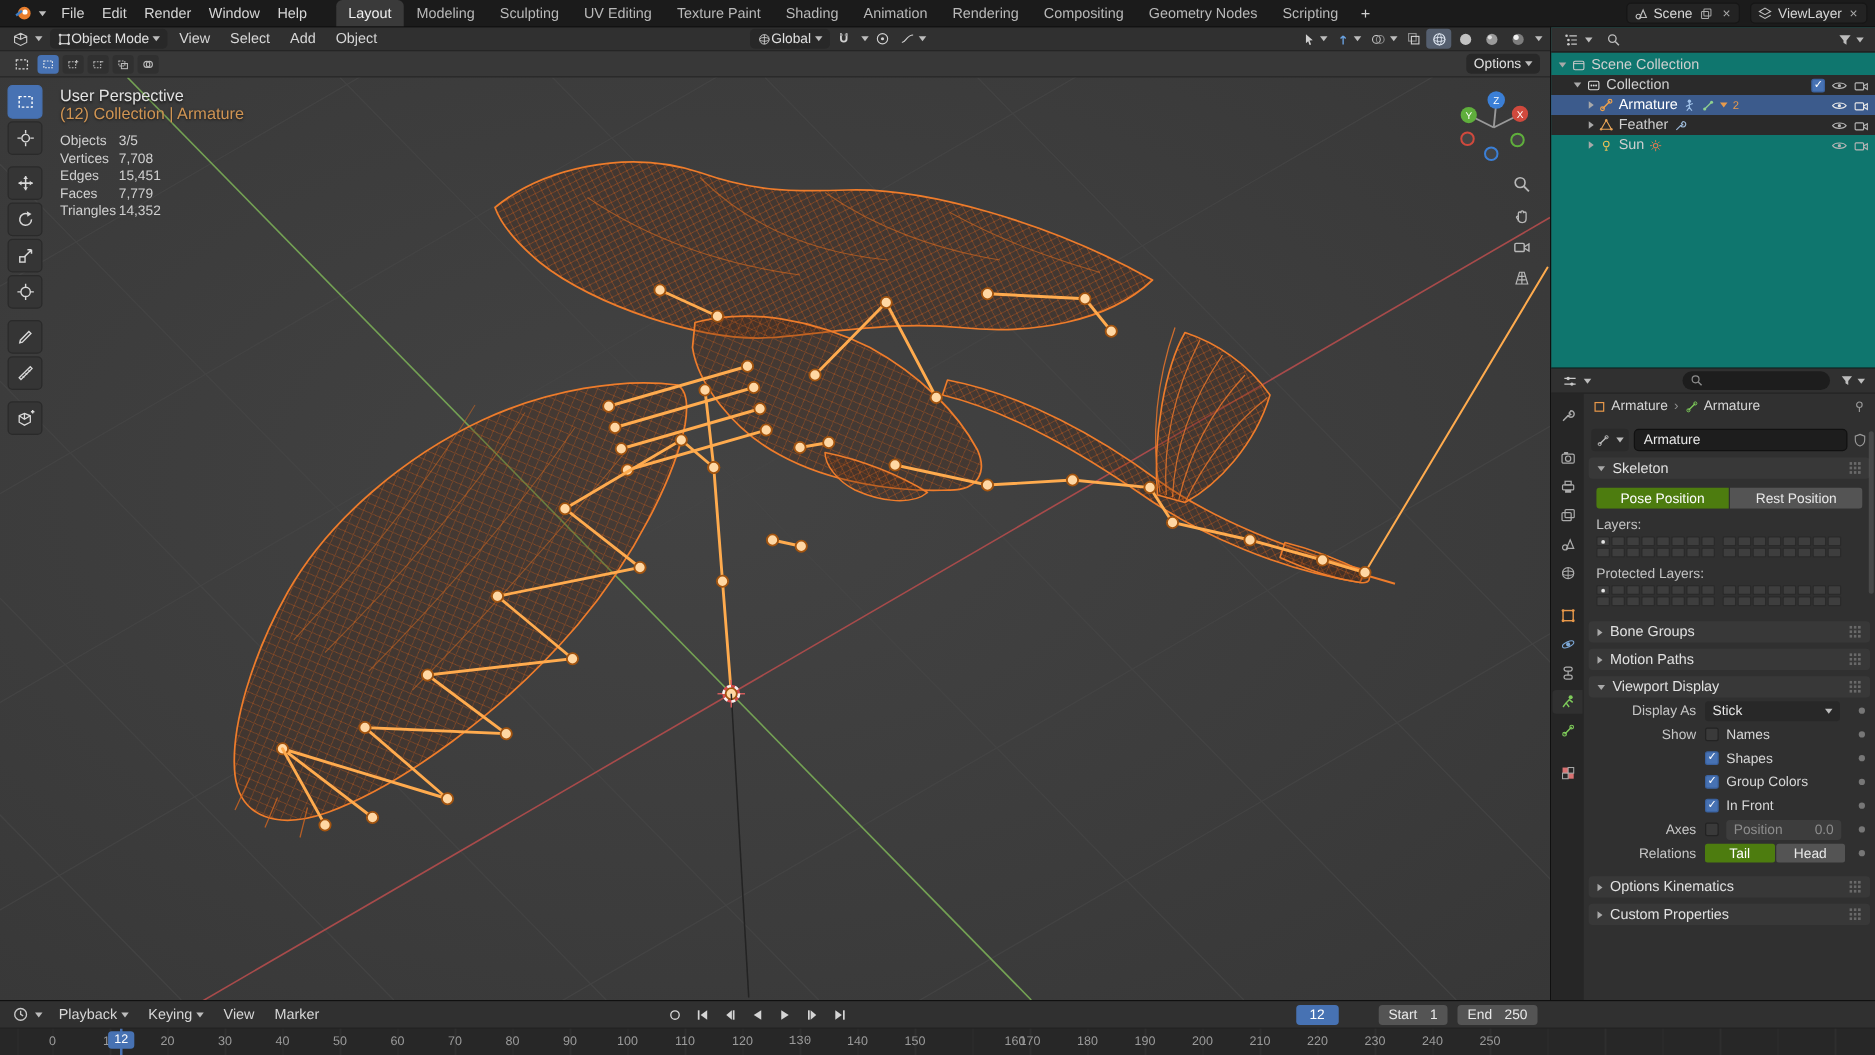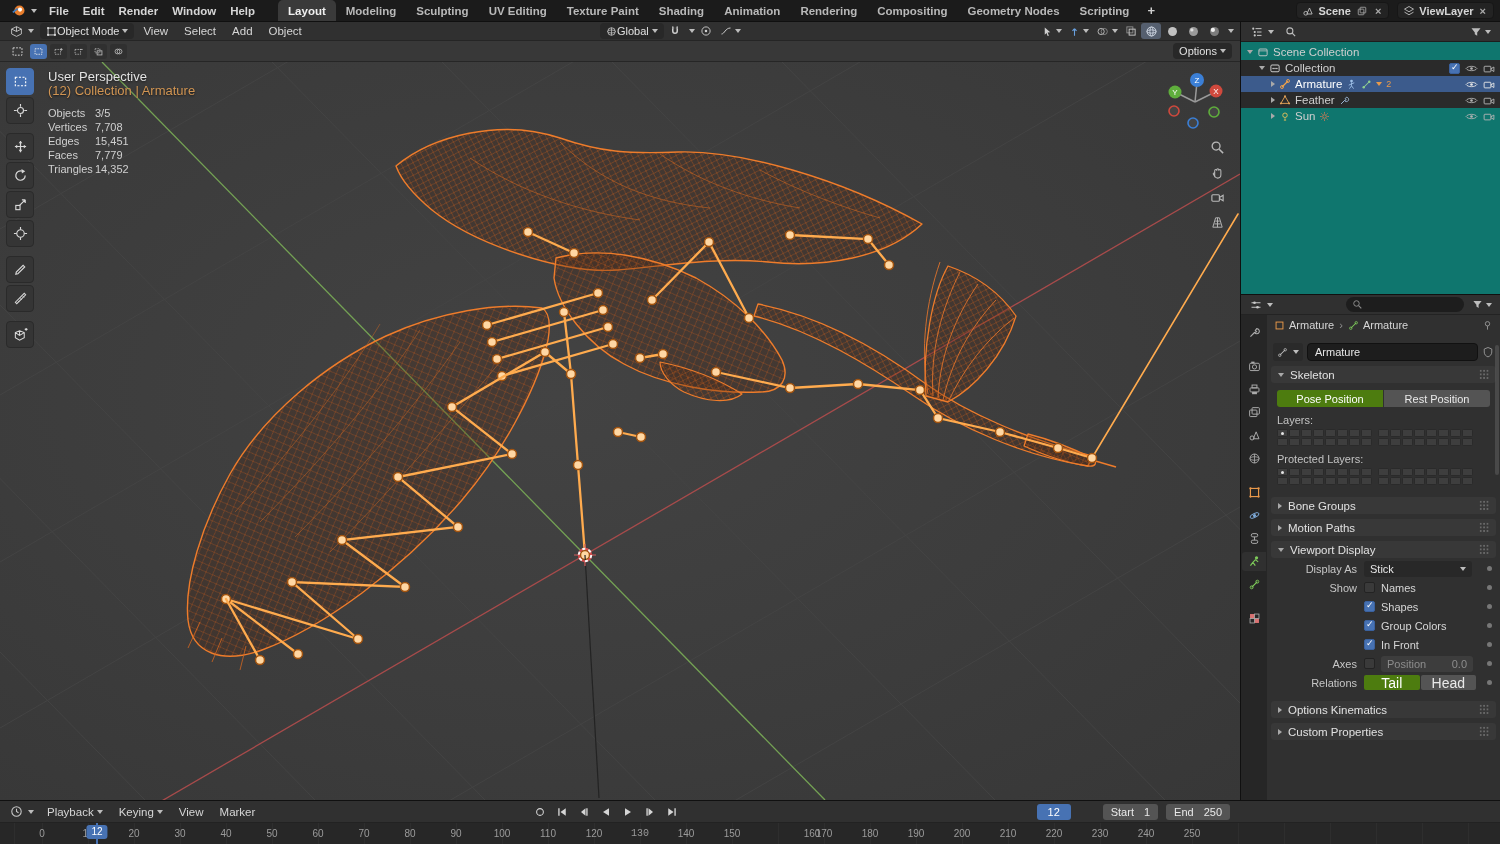--- a/index.html
+++ b/index.html
@@ -1,21 +1,21 @@
 <!DOCTYPE html>
 <html><head>
 <meta charset="utf-8">
 <style>
   * { box-sizing: border-box; margin: 0; padding: 0; }
   html,body { width:1500px; height:844px; overflow:hidden; }
   body { font-family:"Liberation Sans","DejaVu Sans",sans-serif; font-size:11px; color:#d1d1d1; background:#1b1b1b; }
   #app { width:1500px; height:844px; display:flex; flex-direction:column; position:relative; }
 
   
-  #topbar { height:22px; background:#1b1b1b; display:flex; align-items:stretch; border-bottom:1px solid #101010; padding-left:6px;font-weight:bold; }
+  #topbar { height:22px; background:#1b1b1b; display:flex; align-items:stretch; border-bottom:1px solid #101010; padding-left:6px; }
   .logo { display:flex; align-items:center; gap:2px; padding:0 5px; }
   .menu { display:flex; align-items:center; padding:0 7px; color:#d6d6d6; font-size:11.5px; cursor:default; }
   .caret { width:0; height:0; border-left:3px solid transparent; border-right:3px solid transparent; border-top:4px solid #bdbdbd; display:inline-block; margin-left:3px; }
   .wtabs { display:flex; align-items:stretch; margin-left:16px; }
   .wtab { display:flex; align-items:center; padding:0 10px; color:#b9b9b9; font-size:11.5px; border-radius:5px 5px 0 0; }
   .wtab.active { background:#3a3a3a; color:#f0f0f0; }
   .wtab.addtab { color:#cfcfcf; padding:0 8px; font-size:13px; }
   .flex1 { flex:1; }
   .tb-widget { display:flex; align-items:center; gap:4px; background:#232323; border:1px solid #161616; border-radius:4px; margin:2px 4px; padding:0 5px; color:#d6d6d6; }
   .mini-x { color:#aaa; padding:0 2px; font-size:11px; }
@@ -108,21 +108,21 @@
   .prow:first-of-type { margin-top:6px; }
   .plabel { width:86px; text-align:right; margin-right:7px; color:#c6c6c6; flex:none; }
   .cb { width:11px; height:11px; border-radius:2px; background:#3a3a3a; border:1px solid #232323; flex:none; position:relative; }
   .cb.on { background:#4772b3; border-color:#3a619e; }
   .cb.on::after { content:"✓"; position:absolute; left:1px; top:-2px; font-size:9px; color:#fff; }
   .cblabel { margin-left:6px; color:#d6d6d6; }
   .pselect { width:108px; height:16px; background:#282828; border-radius:3px; display:flex; align-items:center; justify-content:space-between; padding:0 6px; color:#e6e6e6; }
   .pslider { width:92px; height:16px; background:#3d3d3d; border-radius:3px; display:flex; align-items:center; justify-content:space-between; padding:0 6px; color:#8d8d8d; margin-left:6px; }
   .adot { width:5px; height:5px; border-radius:50%; background:#777; margin-left:auto; margin-right:2px; flex:none; }
   .segsm { display:flex; gap:1px; width:112px; height:15px; }
-  .segsm .seg { font-size:14px; border-radius:2px; }
+  .segsm .seg { font-size:11px; border-radius:2px; }
   .pr-scrollbar { position:absolute; right:1px; top:30px; width:4px; height:130px; border-radius:2px; background:#5a5a5a; opacity:.6; }
 
   
   #timeline { height:44px; border-top:1px solid #101010; display:flex; flex-direction:column; }
   .tl-header { height:22px; background:#303030; display:flex; align-items:center; gap:2px; padding:0 6px; border-bottom:1px solid #222; }
   .sp75 { flex:.75; } .sp100 { flex:1; }
   .pb-btn { width:20px; height:17px; display:flex; align-items:center; justify-content:center; border-radius:3px; color:#d5d5d5; }
   .tl-frame { width:34px; height:16px; background:#4772b3; border-radius:3px; color:#fff; display:flex; align-items:center; justify-content:center; }
   .tl-field { height:16px; background:#545454; border-radius:3px; color:#e9e9e9; display:flex; align-items:center; padding:0 8px; gap:10px; margin-left:6px; }
   .endgap { width:262px; flex:none; }

